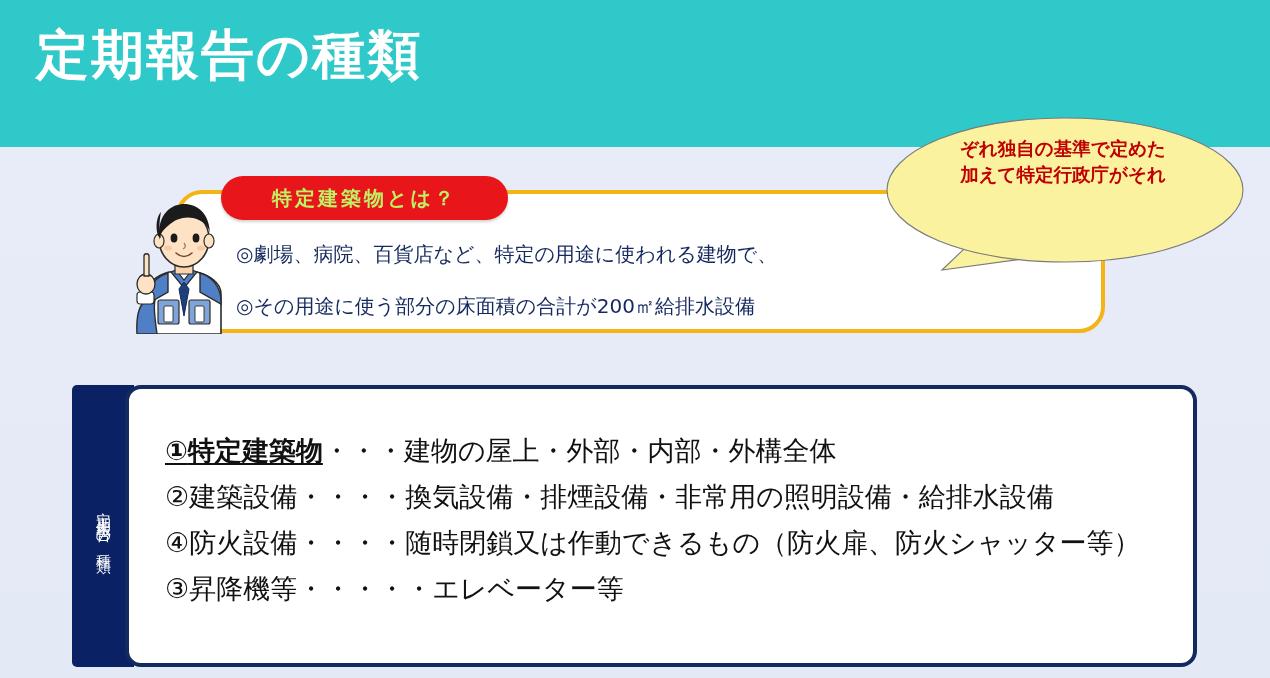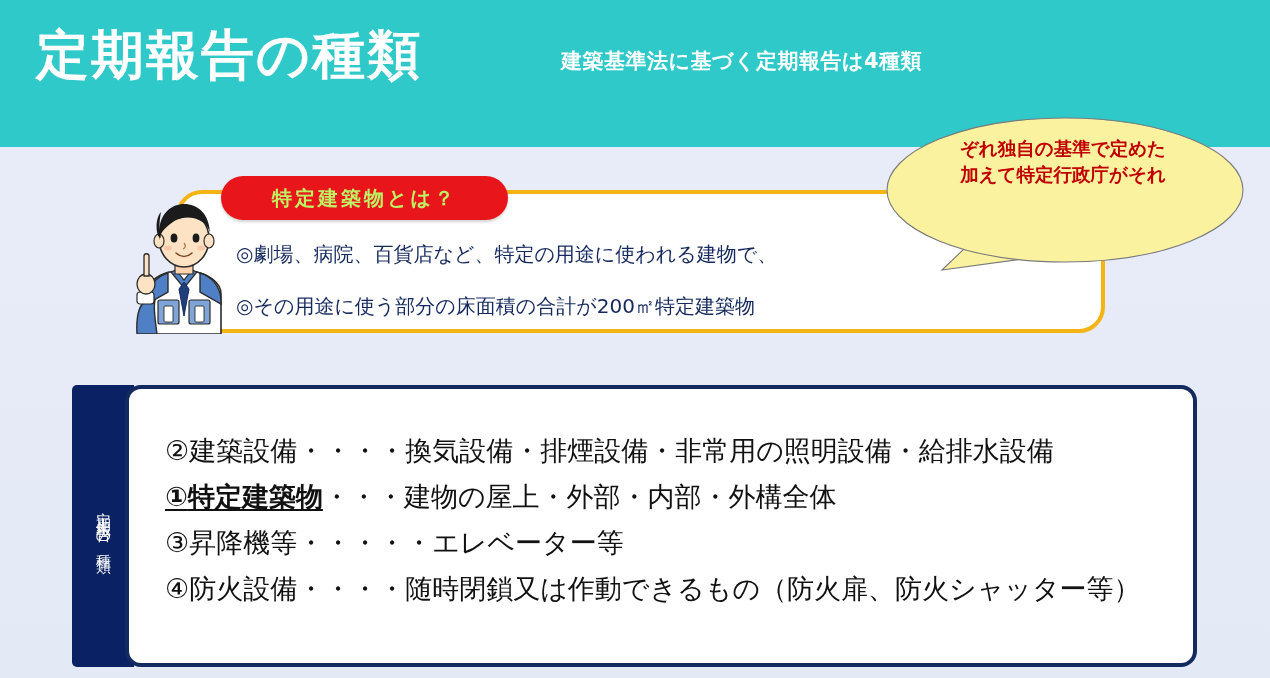--- a/index.html
+++ b/index.html
@@ -168,27 +168,26 @@
     text-underline-offset: 3px;
   }
 </style>
 </head>
 <body>
 
 <div id="slide">
 
   <div class="header-band"></div>
   <div class="header-title">定期報告の種類</div>
-  <div class="header-subtitle">建築基準法に基づく定期報告は4種類</div>
 
   <div class="def-box"></div>
 
   <div class="def-lines">
     <div class="def-line">◎劇場、病院、百貨店など、特定の用途に使われる建物で、</div>
-    <div class="def-line">◎その用途に使う部分の床面積の合計が200㎡特定建築物</div>
+    <div class="def-line">◎その用途に使う部分の床面積の合計が200㎡給排水設備</div>
   </div>
 
   <div class="pill-label">特定建築物とは？</div>
 
   <div class="mascot">
     <svg viewBox="0 0 104 138" width="104" height="138" aria-hidden="true">
 
       <path d="M16 138 L16 98 C16 86 27 79 38 76 L66 76 C77 79 90 86 90 98 L90 138 Z" fill="#ffffff" stroke="#2b2b2b" stroke-width="1.6"></path>
 
       <path d="M16 106 C16 90 26 80 37 77 L37 96 L16 108 Z" fill="#4f7fc4" stroke="#2b2b2b" stroke-width="1.4"></path>
@@ -240,26 +239,26 @@
     </div>
   </div>
 
   <div class="side-tab">
     <div class="side-tab-text">定期報告の種類</div>
   </div>
   <div class="main-card"></div>
 
   <div class="list-area">
     <div class="list-row">
+      <span class="emph"><span>①</span><span>特定建築物</span></span><span>・・・建物の屋上・外部・内部・外構全体</span>
+    </div>
+    <div class="list-row">
       <span>②</span><span>建築設備・・・・換気設備・排煙設備・非常用の照明設備・給排水設備</span>
     </div>
     <div class="list-row">
-      <span class="emph"><span>①</span><span>特定建築物</span></span><span>・・・建物の屋上・外部・内部・外構全体</span>
+      <span>④</span><span>防火設備・・・・随時閉鎖又は作動できるもの（防火扉、防火シャッター等）</span>
     </div>
     <div class="list-row">
       <span>③</span><span>昇降機等・・・・・エレベーター等</span>
     </div>
-    <div class="list-row">
-      <span>④</span><span>防火設備・・・・随時閉鎖又は作動できるもの（防火扉、防火シャッター等）</span>
-    </div>
   </div>
 
 </div>
 
 </body></html>

